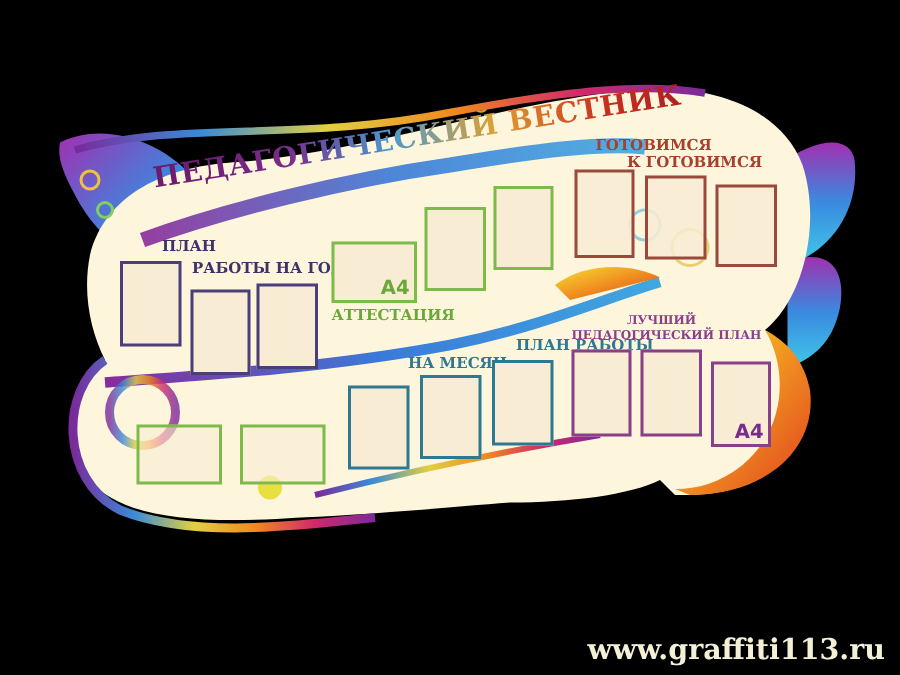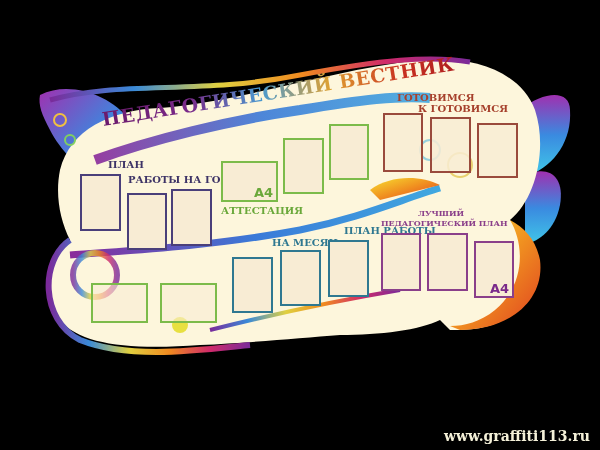--- a/index.html
+++ b/index.html
@@ -11,21 +11,21 @@
   .frame.green { border-color:#7cbb4a; }
   .frame.blue { border-color:#2f7891; }
   .frame.brown { border-color:#9a4a3c; }
   .frame.purple { border-color:#8a3f8a; }
   .a4 { position:absolute; right:3px; bottom:0px; font-family:"DejaVu Sans", sans-serif; font-weight:bold; font-size:13px; }
   .lbl { position:absolute; font-family:"DejaVu Serif", serif; font-weight:bold; white-space:nowrap; line-height:1; }
   .title { position:absolute; left:104px; top:108px; font-family:"DejaVu Serif", serif; font-weight:900; font-size:19px; letter-spacing:0.5px;
            transform:rotate(-9deg); transform-origin:left bottom; white-space:nowrap;
            background:linear-gradient(90deg,#6b1a6b 0%,#7a2a8a 25%,#4a9ad0 45%,#e0a030 65%,#c83020 85%,#b02020 100%);
            -webkit-background-clip:text; background-clip:text; color:transparent; }
-  .watermark { position:absolute; right:10px; bottom:6px; font-family:"DejaVu Serif", serif; font-weight:bold; font-size:14px; color:#f4f0d8; }
+  .watermark { position:absolute; right:10px; bottom:6px; font-family:"DejaVu Serif", serif; font-weight:bold; font-size:19px; color:#f4f0d8; }
 </style>
 </head>
 <body>
 
 <div class="stage">
 
   <svg class="bg" width="600" height="450" viewBox="0 0 600 450">
     <defs>
       <linearGradient id="rainbow" x1="0" y1="0" x2="1" y2="0">
         <stop offset="0" stop-color="#7a2a9a"></stop>

